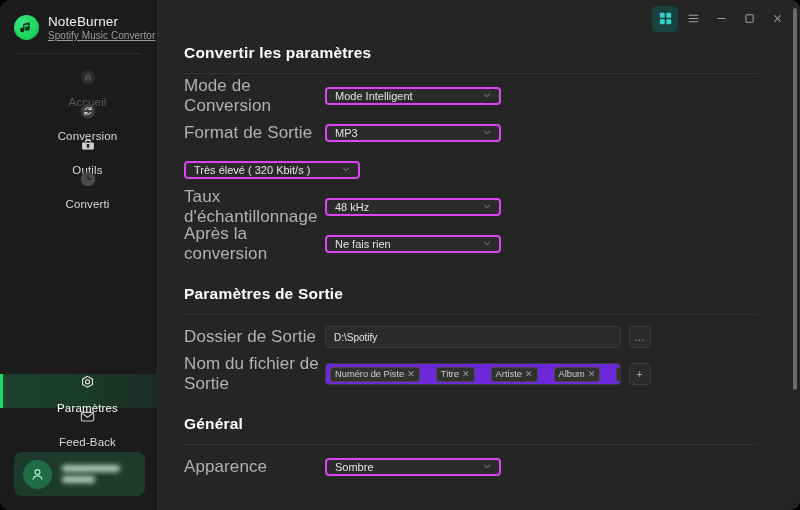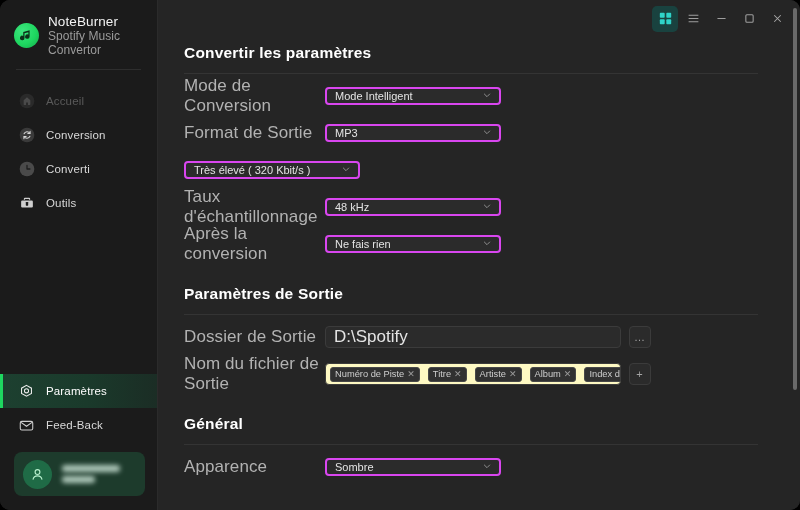--- a/index.html
+++ b/index.html
@@ -36,32 +36,32 @@
     background: radial-gradient(circle at 35% 32%, #3ee57f 0%, #1ed760 55%, #14a94a 100%);
     display: flex; align-items: center; justify-content: center;
     flex: 0 0 25px;
   }
   .brand-logo svg { display:block; }
   .brand-text { line-height: 1.12; }
   .brand-name {
     font-size: 13.5px; font-weight: normal; color: #f2f2f2; letter-spacing: .1px;
   }
   .brand-sub {
-    font-size: 12px; color: #9b9b9b; letter-spacing: .05px; margin-top: 1px;
+    font-size: 10px; color: #9b9b9b; letter-spacing: .05px; margin-top: 1px; text-decoration: underline;
   }
   .brand-rule {
     height: 1px; background: #2e2e2e;
     margin: 12px 16px 0 16px;
   }
 
   .nav { margin-top: 14px; }
   .nav-item {
     display: flex; align-items: center; gap: 11px;
     height: 34px; padding-left: 18px;
-    cursor: pointer; position: relative;
+    cursor: pointer; position: relative; flex-direction: column;
   }
   .nav-item .nav-label {
     font-size: 11.5px; color: #d8d8d8; letter-spacing: .15px;
   }
   .nav-item.dim .nav-label { color: #5a5a5a; }
   .nav-ico {
     width: 17px; height: 17px; flex: 0 0 17px;
     display: flex; align-items: center; justify-content: center;
   }
   .nav-ico svg { display: block; }
@@ -154,36 +154,36 @@
   .select .caret {
     position: absolute; right: 7px; top: 50%;
     transform: translateY(-50%);
   }
   .textfield {
     width: 296px; height: 22px;
     border: 1px solid #3b3b3b; border-radius: 4px;
     background: #2b2b2b;
     display: flex; align-items: center;
     padding: 0 8px;
-    font-size: 17px; color: #e4e4e4;
+    font-size: 10px; color: #e4e4e4;
   }
   .icon-btn {
     width: 22px; height: 22px; margin-left: 8px;
     border: 1px solid #3b3b3b; border-radius: 4px;
     background: #2b2b2b;
     display: flex; align-items: center; justify-content: center;
     cursor: pointer; color: #a4a4a4; font-size: 11px;
     letter-spacing: 1px; line-height: 0;
   }
   .chips-wrap {
     width: 296px; height: 22px;
     border: 1px solid #3b3b3b; border-radius: 4px;
-    background: #fef9c3;
+    background: #6d28d9;
     display: flex; align-items: center;
-    gap: 8px; padding: 0 4px;
+    gap: 16px; padding: 0 4px;
     overflow: hidden;
   }
   .chip {
     height: 15px; border: 1px solid #484848; border-radius: 3px;
     background: #313131;
     display: flex; align-items: center; gap: 3px;
     padding: 0 4px;
     font-size: 9.3px; color: #cfcfcf; white-space: nowrap;
     flex: 0 0 auto; cursor: pointer;
   }
@@ -243,37 +243,37 @@
             <circle cx="12" cy="12" r="11" fill="#3a3a3a"></circle>
             <path d="M16.3 9.4A5 5 0 0 0 7.6 10M7.7 14.6a5 5 0 0 0 8.7-.6" stroke="#d6d6d6" stroke-width="1.6" fill="none" stroke-linecap="round"></path>
             <path d="M16.6 6.3v3.3h-3.3M7.4 17.7v-3.3h3.3" stroke="#d6d6d6" stroke-width="1.6" fill="none" stroke-linecap="round" stroke-linejoin="round"></path>
           </svg>
         </span>
         <span class="nav-label">Conversion</span>
       </div>
 
       <div class="nav-item">
         <span class="nav-ico">
-          <svg width="16" height="16" viewBox="0 0 24 24">
-            <circle cx="12" cy="12" r="11" fill="#4a4a4a"></circle>
-            <path d="M12 6.6V12h4.4" stroke="#1d1d1d" stroke-width="1.9" fill="none" stroke-linecap="round" stroke-linejoin="round"></path>
-          </svg>
-        </span>
-        <span class="nav-label">Converti</span>
-      </div>
-
-      <div class="nav-item">
-        <span class="nav-ico">
           <svg width="16" height="16" viewBox="0 0 24 24" fill="#cfcfcf">
             <path d="M9 4.2h6a1.8 1.8 0 0 1 1.8 1.8v1.2h-1.9V6.1H9.1v1.1H7.2V6a1.8 1.8 0 0 1 1.8-1.8z"></path>
             <rect x="3.2" y="8.4" width="17.6" height="10.4" rx="1.7"></rect>
             <rect x="10.2" y="10.6" width="3.6" height="5.4" rx=".7" fill="#1b1b1b"></rect>
           </svg>
         </span>
         <span class="nav-label">Outils</span>
+      </div>
+
+      <div class="nav-item">
+        <span class="nav-ico">
+          <svg width="16" height="16" viewBox="0 0 24 24">
+            <circle cx="12" cy="12" r="11" fill="#4a4a4a"></circle>
+            <path d="M12 6.6V12h4.4" stroke="#1d1d1d" stroke-width="1.9" fill="none" stroke-linecap="round" stroke-linejoin="round"></path>
+          </svg>
+        </span>
+        <span class="nav-label">Converti</span>
       </div>
     </nav>
 
     <div class="sidebar-bottom">
 
       <div class="nav-item active">
         <span class="nav-ico">
           <svg width="17" height="17" viewBox="0 0 24 24" fill="none" stroke="#eaeaea" stroke-width="1.5">
             <path d="M12 3.4l7 3.9v7.4l-7 3.9-7-3.9V7.3l7-3.9z"></path>
             <circle cx="12" cy="11" r="2.9"></circle>

